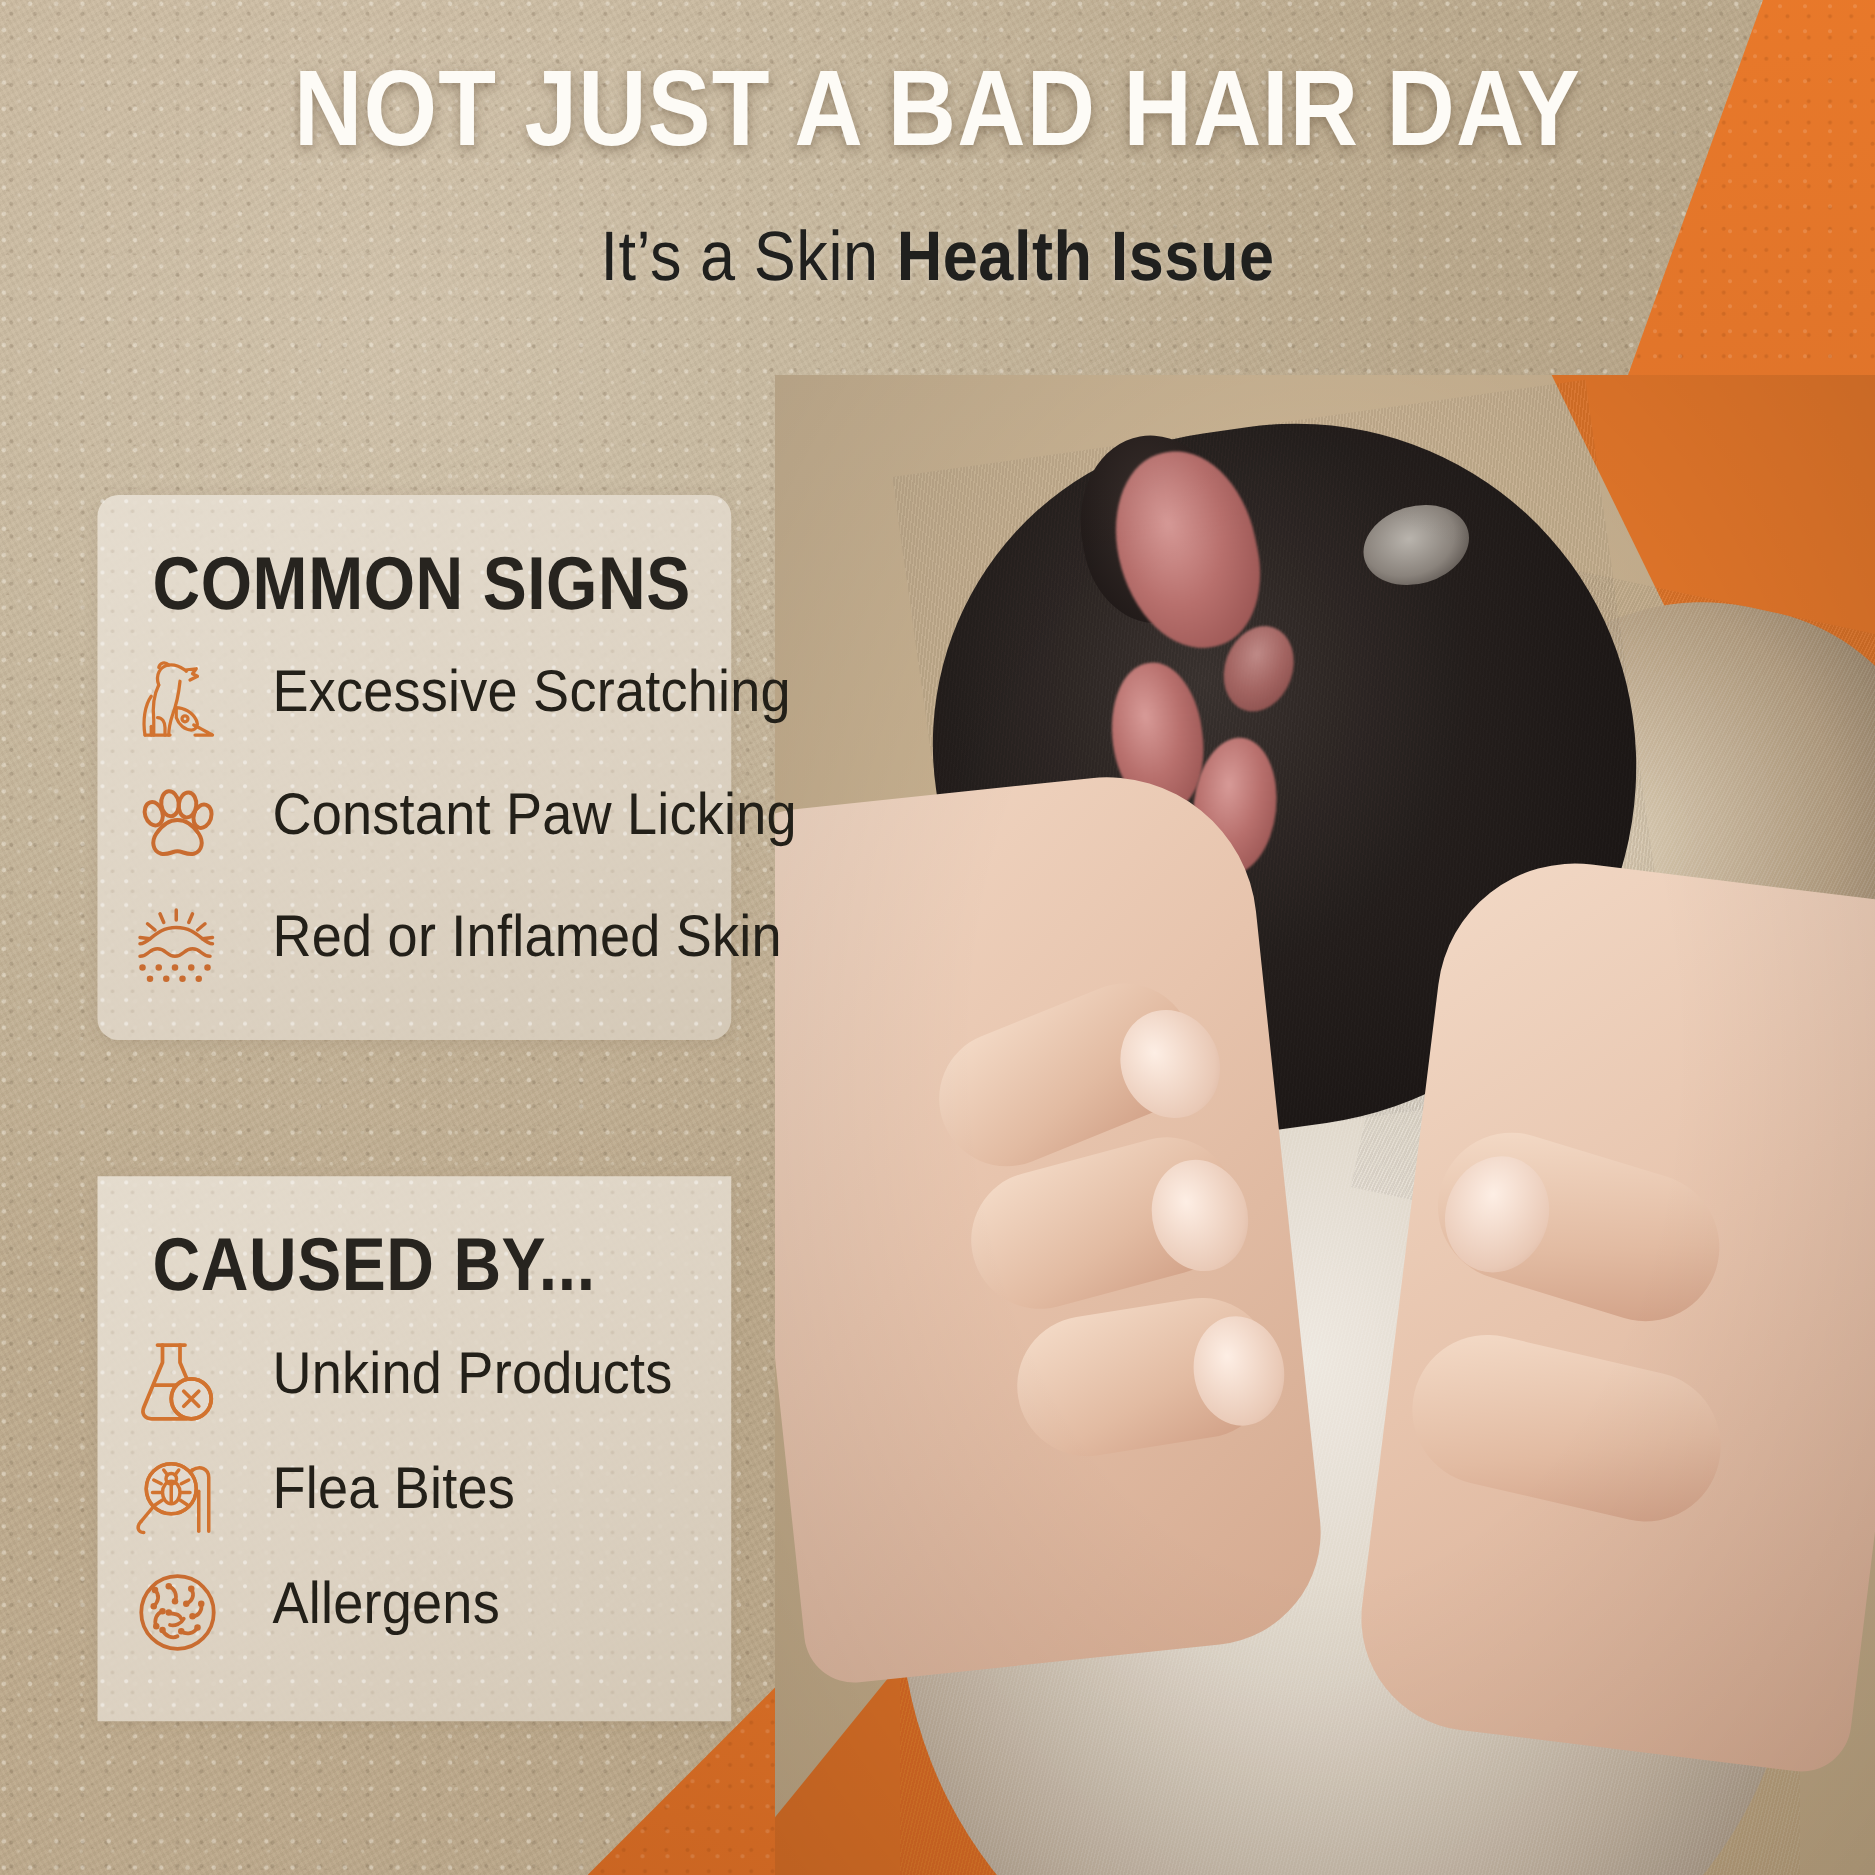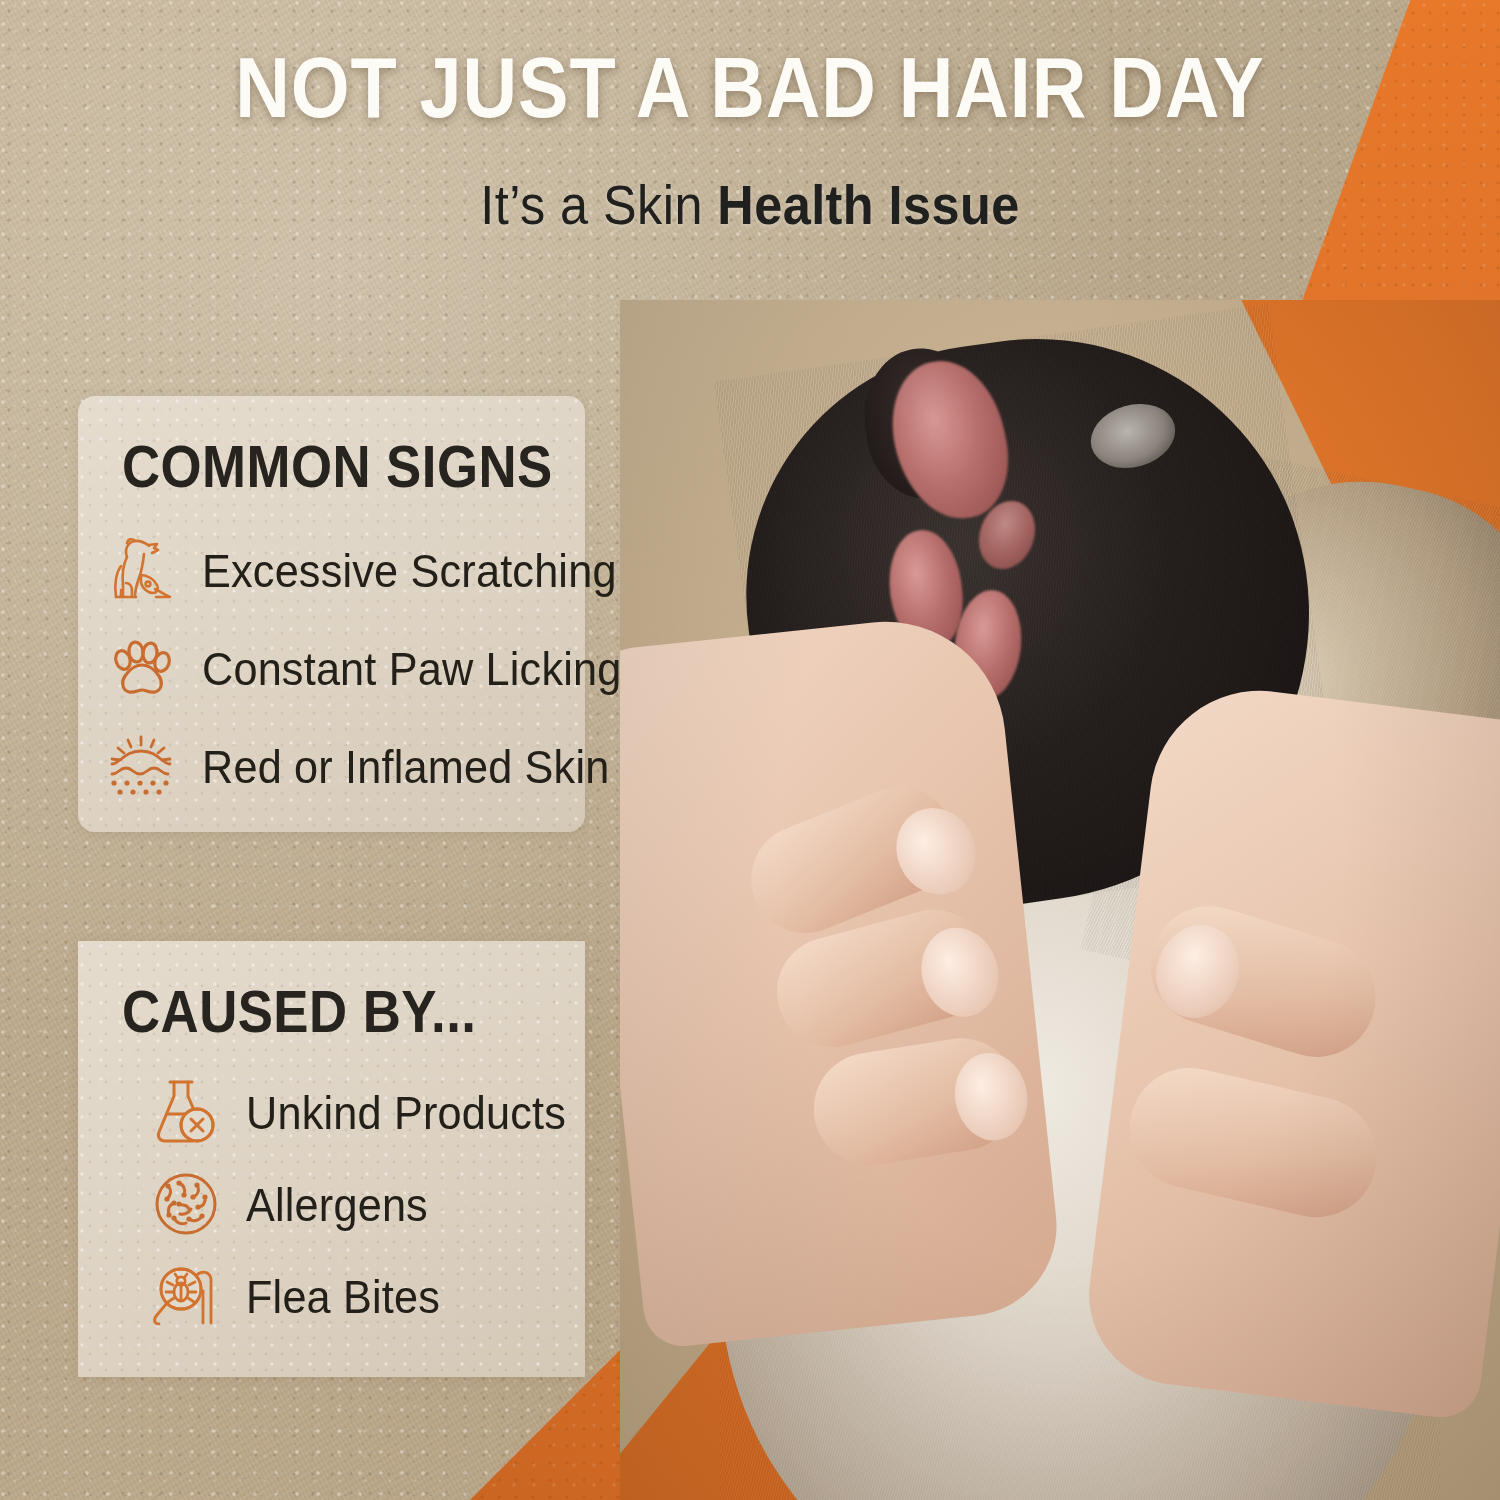--- a/index.html
+++ b/index.html
@@ -170,22 +170,22 @@
   #card-signs{top:396px;height:436px;border-radius:17px;}
   #card-causes{top:941px;height:436px;}
 
   .card-title{
     position:relative;margin:36px 0 0 44px;
     font-family:"Liberation Sans Narrow","Liberation Sans",sans-serif;
     font-weight:700;font-size:60px;color:#27241f;letter-spacing:.5px;
     transform:scaleX(.88);transform-origin:0 50%;white-space:nowrap;
   }
   .rows{position:relative;margin:20px 0 0 0;}
-  .row{display:flex;align-items:center;gap:24px;padding:4px 0 4px 28px;height:90px;}
-  #card-causes .row{height:84px;margin-left:44px;}
+  .row{display:flex;align-items:flex-start;gap:40px;padding:4px 0 4px 28px;height:90px;}
+  #card-causes .row{height:84px;}
   .row .ico{flex:0 0 auto;width:72px;height:72px;display:flex;align-items:center;justify-content:center;}
   .row .lbl{
     font-family:"Liberation Sans Narrow","Liberation Sans",sans-serif;
     font-size:47px;color:#232019;letter-spacing:.2px;white-space:nowrap;
     transform:scaleX(.92);transform-origin:0 50%;
   }
   svg{display:block;overflow:visible;}
 </style>
 </head>
 <body>
@@ -323,20 +323,41 @@
             <path d="M17 5 L39 5"></path>
             <path d="M21 5 L21 19 L6 55 C4 60 7 64 12 64 L40 64"></path>
             <path d="M35 5 L35 19 L43 38"></path>
             <path d="M14 37 L32 37"></path>
             <circle cx="44" cy="48" r="16" fill="#e3dace"></circle>
             <circle cx="44" cy="48" r="16"></circle>
             <path d="M38 42 L50 54 M50 42 L38 54"></path>
           </svg>
         </span>
         <span class="lbl">Unkind Products</span>
+      </div>
+
+      <div class="row">
+        <span class="ico">
+          <svg width="70" height="70" viewBox="0 0 70 70" fill="none" stroke="#d2732f" stroke-width="2.8" stroke-linecap="round" stroke-linejoin="round">
+            <path d="M47 13 C53 9 60 12 60 19 L60 62"></path>
+            <path d="M47 13 C43 16 42 22 44 26"></path>
+            <path d="M52 30 L52 62"></path>
+            <circle cx="30" cy="28" r="20" fill="#e3dace"></circle>
+            <circle cx="30" cy="28" r="20"></circle>
+            <path d="M16 42 L6 54"></path>
+            <path d="M6 54 C2 58 3 63 8 63"></path>
+            <ellipse cx="30" cy="31" rx="7" ry="9"></ellipse>
+            <circle cx="30" cy="20" r="4.2"></circle>
+            <path d="M27 17 L24 13 M33 17 L36 13"></path>
+            <path d="M22 24 L16 21 M22 31 L15 31 M23 37 L17 41"></path>
+            <path d="M38 24 L44 21 M38 31 L45 31 M37 37 L43 41"></path>
+            <path d="M30 24 L30 39"></path>
+          </svg>
+        </span>
+        <span class="lbl">Flea Bites</span>
       </div>
 
       <div class="row">
         <span class="ico">
           <svg width="66" height="66" viewBox="0 0 66 66" fill="none" stroke="#c96c30" stroke-width="3" stroke-linecap="round" stroke-linejoin="round">
             <circle cx="33" cy="33" r="29"></circle>
             <path d="M15 15 C19 19 18 24 14 28"></path>
             <path d="M26 12 C31 14 33 19 31 24"></path>
             <path d="M44 14 C47 19 45 24 40 26"></path>
             <path d="M52 26 C53 31 50 36 45 36"></path>
@@ -359,37 +380,16 @@
               <circle cx="21" cy="47" r="2.6"></circle>
                 <circle cx="16" cy="44" r="2.6"></circle>
               <circle cx="21" cy="32" r="2.6"></circle>
                 <circle cx="26" cy="33" r="2.6"></circle>
             </g>
           </svg>
         </span>
         <span class="lbl">Allergens</span>
       </div>
 
-      <div class="row">
-        <span class="ico">
-          <svg width="70" height="70" viewBox="0 0 70 70" fill="none" stroke="#d2732f" stroke-width="2.8" stroke-linecap="round" stroke-linejoin="round">
-            <path d="M47 13 C53 9 60 12 60 19 L60 62"></path>
-            <path d="M47 13 C43 16 42 22 44 26"></path>
-            <path d="M52 30 L52 62"></path>
-            <circle cx="30" cy="28" r="20" fill="#e3dace"></circle>
-            <circle cx="30" cy="28" r="20"></circle>
-            <path d="M16 42 L6 54"></path>
-            <path d="M6 54 C2 58 3 63 8 63"></path>
-            <ellipse cx="30" cy="31" rx="7" ry="9"></ellipse>
-            <circle cx="30" cy="20" r="4.2"></circle>
-            <path d="M27 17 L24 13 M33 17 L36 13"></path>
-            <path d="M22 24 L16 21 M22 31 L15 31 M23 37 L17 41"></path>
-            <path d="M38 24 L44 21 M38 31 L45 31 M37 37 L43 41"></path>
-            <path d="M30 24 L30 39"></path>
-          </svg>
-        </span>
-        <span class="lbl">Flea Bites</span>
-      </div>
-
     </div>
   </div>
 
 </div>
 
 </body></html>

